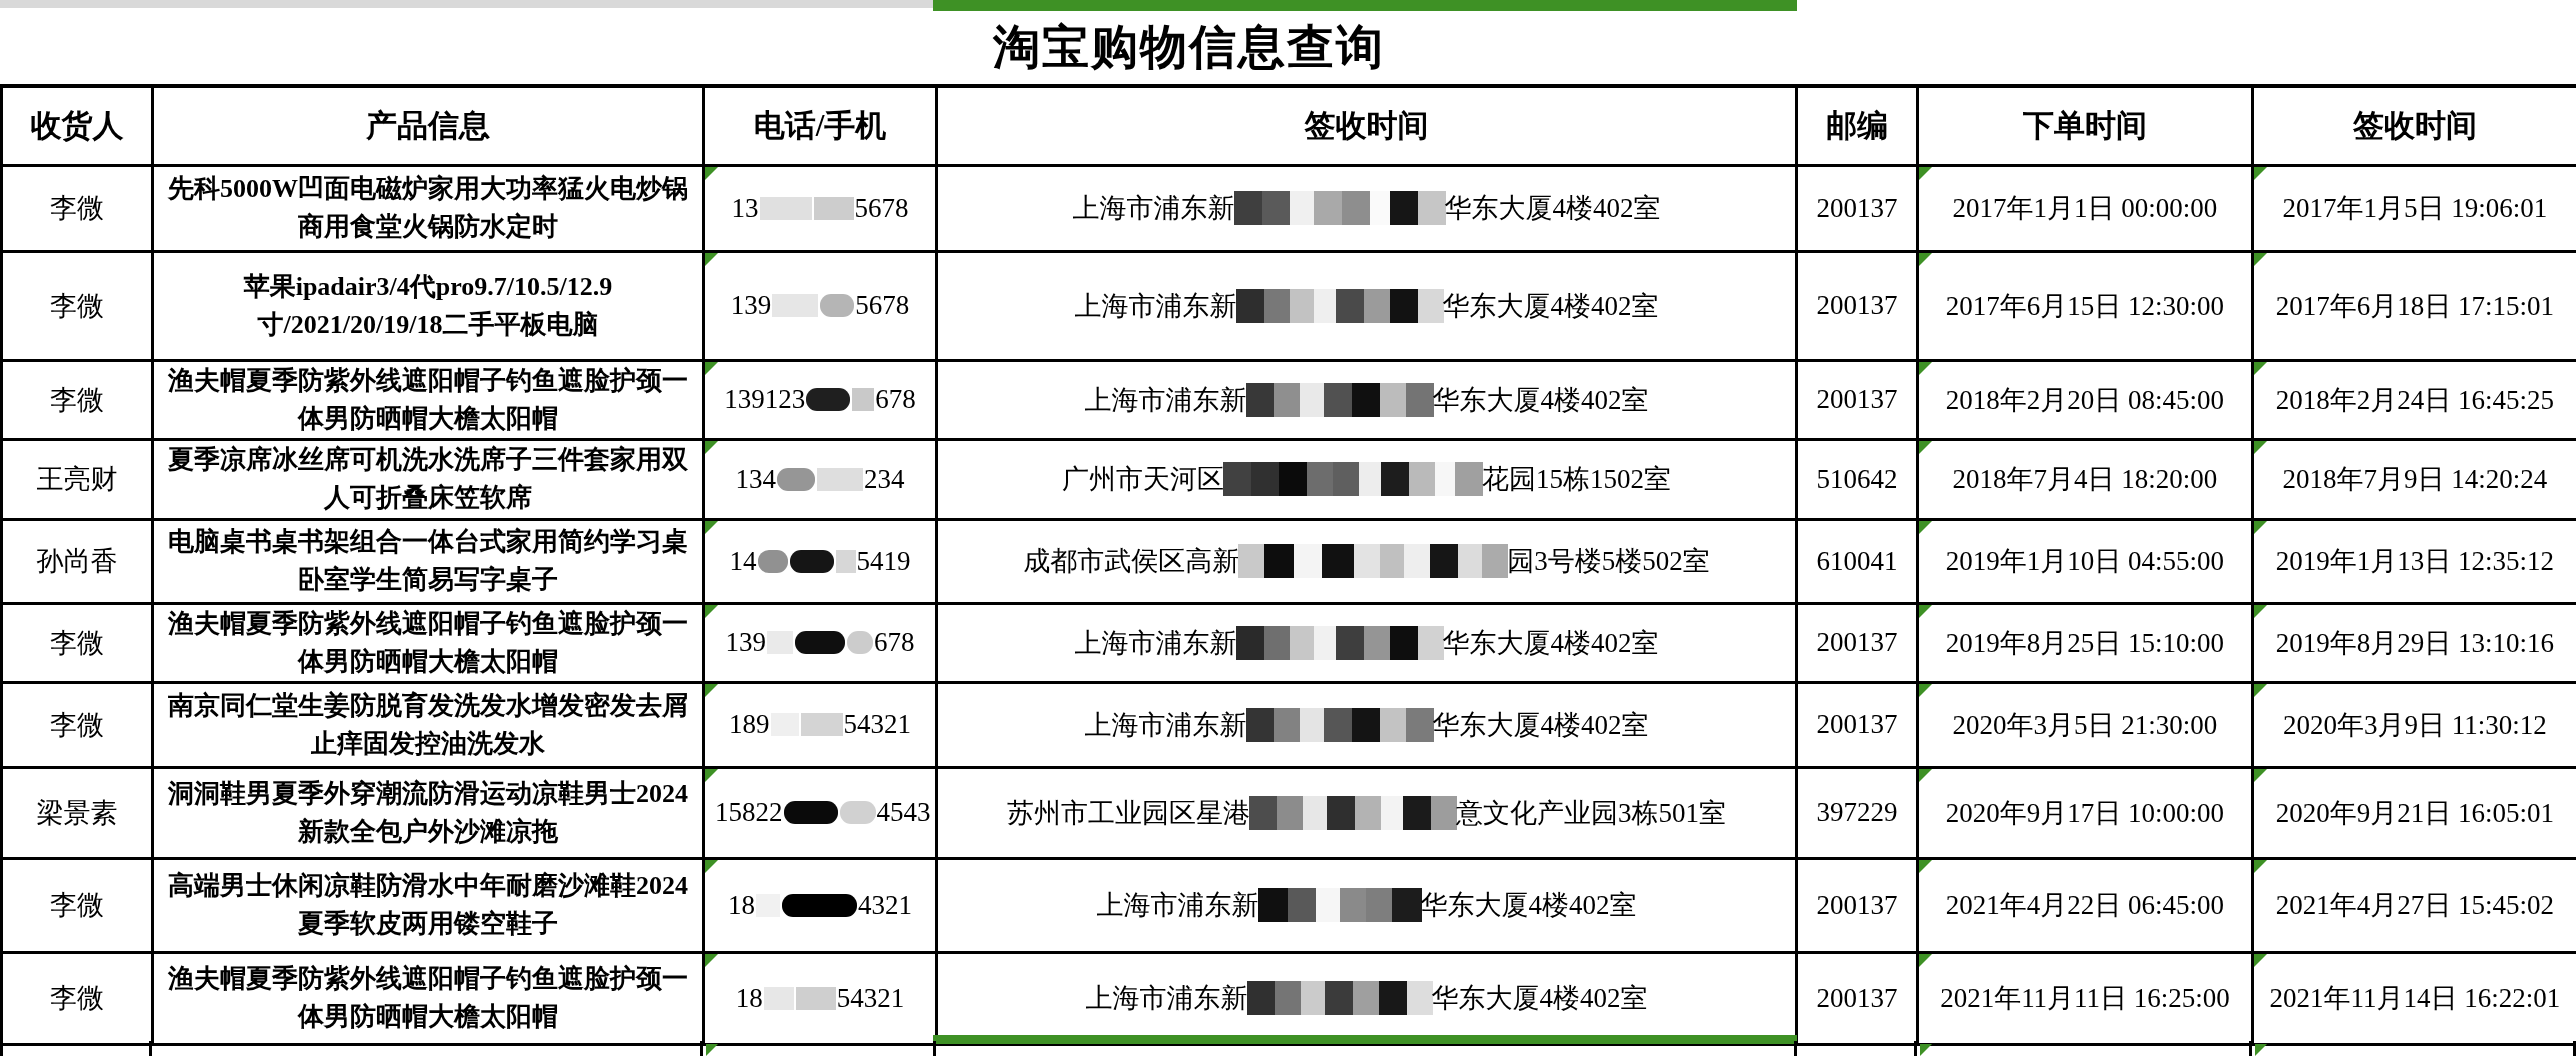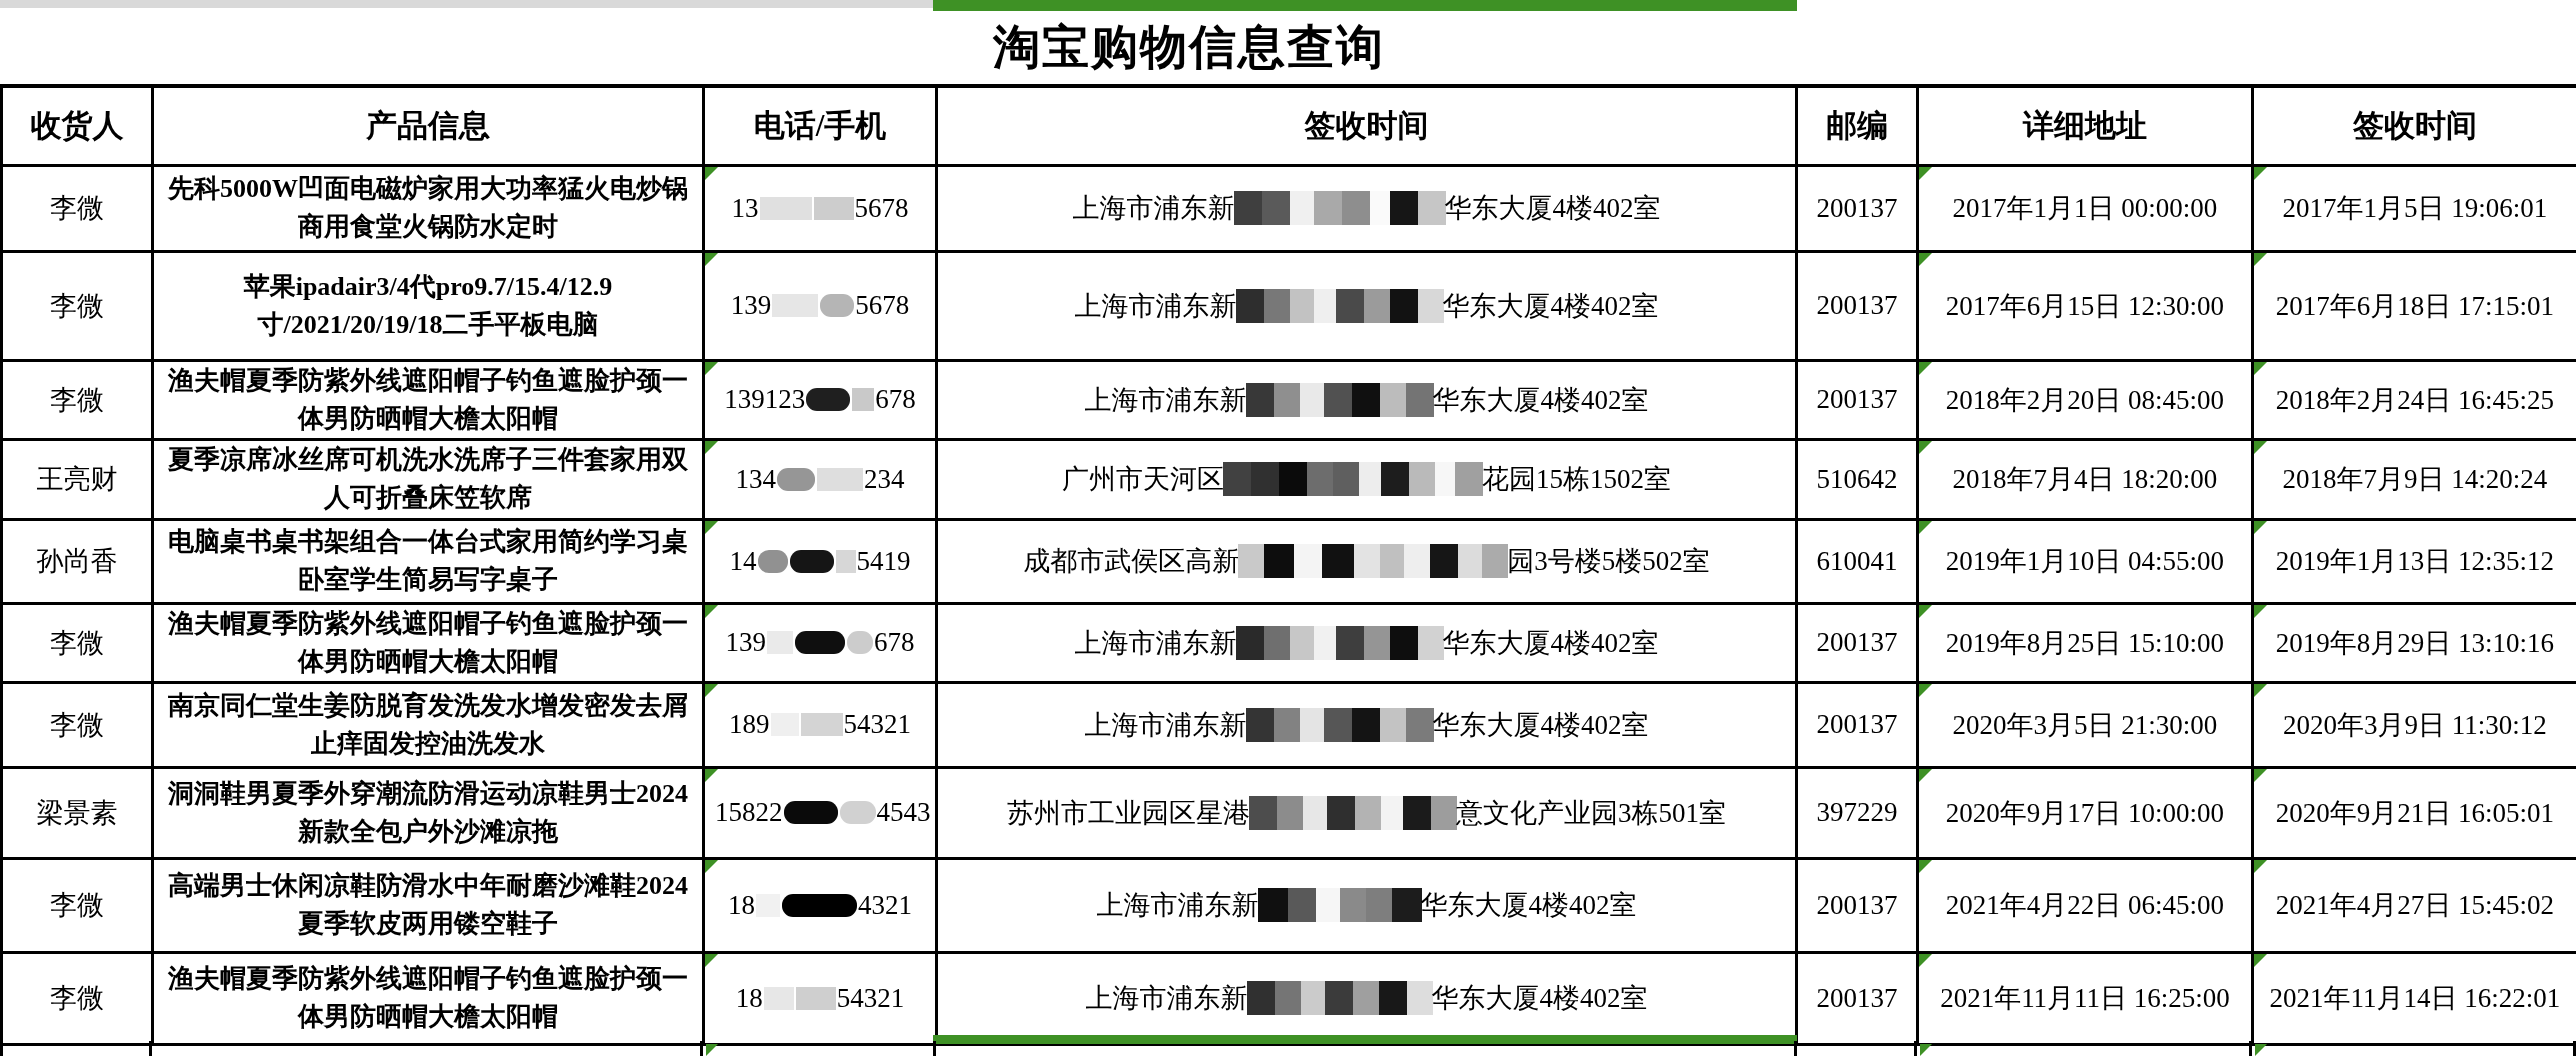--- a/index.html
+++ b/index.html
@@ -77,37 +77,37 @@
       <col style="width:335px">
       <col style="width:325px">
   </colgroup>
   <thead>
     <tr id="header-row">
         <th>收货人</th>
         <th>产品信息</th>
         <th>电话/手机</th>
         <th>签收时间</th>
         <th>邮编</th>
-        <th>详细地址</th>
+        <th>下单时间</th>
         <th>签收时间</th>
       </tr>
   </thead>
   <tbody id="body">
       <tr style="height: 86px;">
     <td class="c-recipient">李微</td>
     <td class="c-product">先科5000W凹面电磁炉家用大功率猛火电炒锅商用食堂火锅防水定时</td>
     <td class="c-phone"><span class="tri"></span><span class="redline">13<span class="pblock" style="background: rgb(224, 224, 224); width: 52px;"></span><span class="pblock" style="background: rgb(205, 205, 205); width: 40px;"></span>5678</span></td>
     <td class="c-address"><span class="redline">上海市浦东新<span class="ablock" style="background: rgb(63, 63, 63); width: 30px;"></span><span class="ablock" style="background: rgb(90, 90, 90); width: 30px;"></span><span class="ablock" style="background: rgb(240, 240, 240); width: 26px;"></span><span class="ablock" style="background: rgb(169, 169, 169); width: 30px;"></span><span class="ablock" style="background: rgb(142, 142, 142); width: 30px;"></span><span class="ablock" style="background: rgb(250, 250, 250); width: 22px;"></span><span class="ablock" style="background: rgb(22, 22, 22); width: 30px;"></span><span class="ablock" style="background: rgb(198, 198, 198); width: 28px;"></span>华东大厦4楼402室</span></td>
     <td class="c-zip">200137</td>
     <td class="c-order"><span class="tri"></span><span>2017年1月1日 00:00:00</span></td>
     <td class="c-sign"><span class="tri"></span><span>2017年1月5日 19:06:01</span></td>
   </tr>
       <tr style="height: 109px;">
     <td class="c-recipient">李微</td>
-    <td class="c-product">苹果ipadair3/4代pro9.7/15.4/12.9寸/2021/20/19/18二手平板电脑</td>
+    <td class="c-product">苹果ipadair3/4代pro9.7/10.5/12.9寸/2021/20/19/18二手平板电脑</td>
     <td class="c-phone"><span class="tri"></span><span class="redline">139<span class="pblock" style="background: rgb(230, 230, 230); width: 46px;"></span><span class="pblock r" style="background: rgb(181, 181, 181); width: 34px;"></span>5678</span></td>
     <td class="c-address"><span class="redline">上海市浦东新<span class="ablock" style="background: rgb(46, 46, 46); width: 30px;"></span><span class="ablock" style="background: rgb(120, 120, 120); width: 28px;"></span><span class="ablock" style="background: rgb(194, 194, 194); width: 26px;"></span><span class="ablock" style="background: rgb(239, 239, 239); width: 24px;"></span><span class="ablock" style="background: rgb(74, 74, 74); width: 30px;"></span><span class="ablock" style="background: rgb(155, 155, 155); width: 28px;"></span><span class="ablock" style="background: rgb(18, 18, 18); width: 30px;"></span><span class="ablock" style="background: rgb(216, 216, 216); width: 26px;"></span>华东大厦4楼402室</span></td>
     <td class="c-zip">200137</td>
     <td class="c-order"><span class="tri"></span><span>2017年6月15日 12:30:00</span></td>
     <td class="c-sign"><span class="tri"></span><span>2017年6月18日 17:15:01</span></td>
   </tr>
       <tr style="height: 78px;">
     <td class="c-recipient">李微</td>
     <td class="c-product">渔夫帽夏季防紫外线遮阳帽子钓鱼遮脸护颈一体男防晒帽大檐太阳帽</td>
     <td class="c-phone"><span class="tri"></span><span class="redline">139123<span class="pblock r" style="background: rgb(31, 31, 31); width: 44px;"></span><span class="pblock" style="background: rgb(201, 201, 201); width: 22px;"></span>678</span></td>

